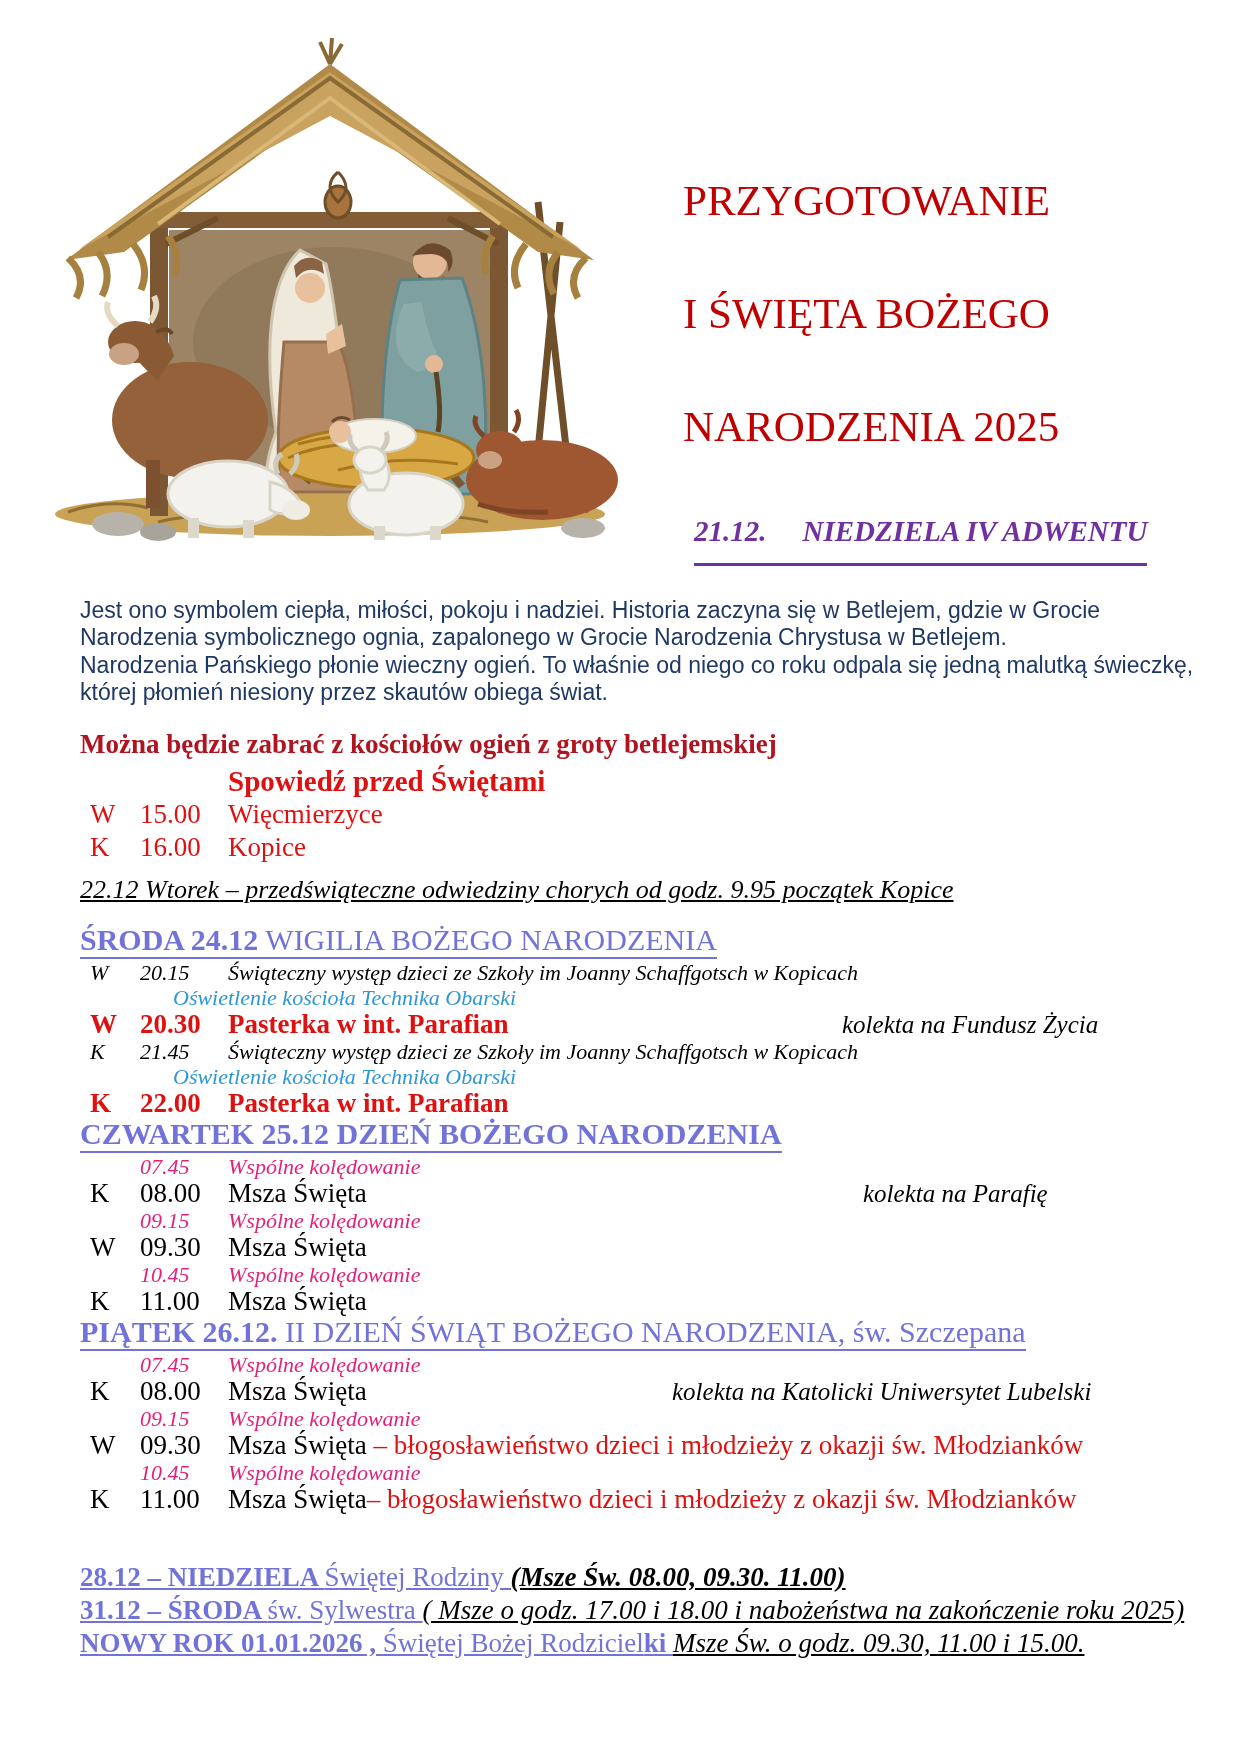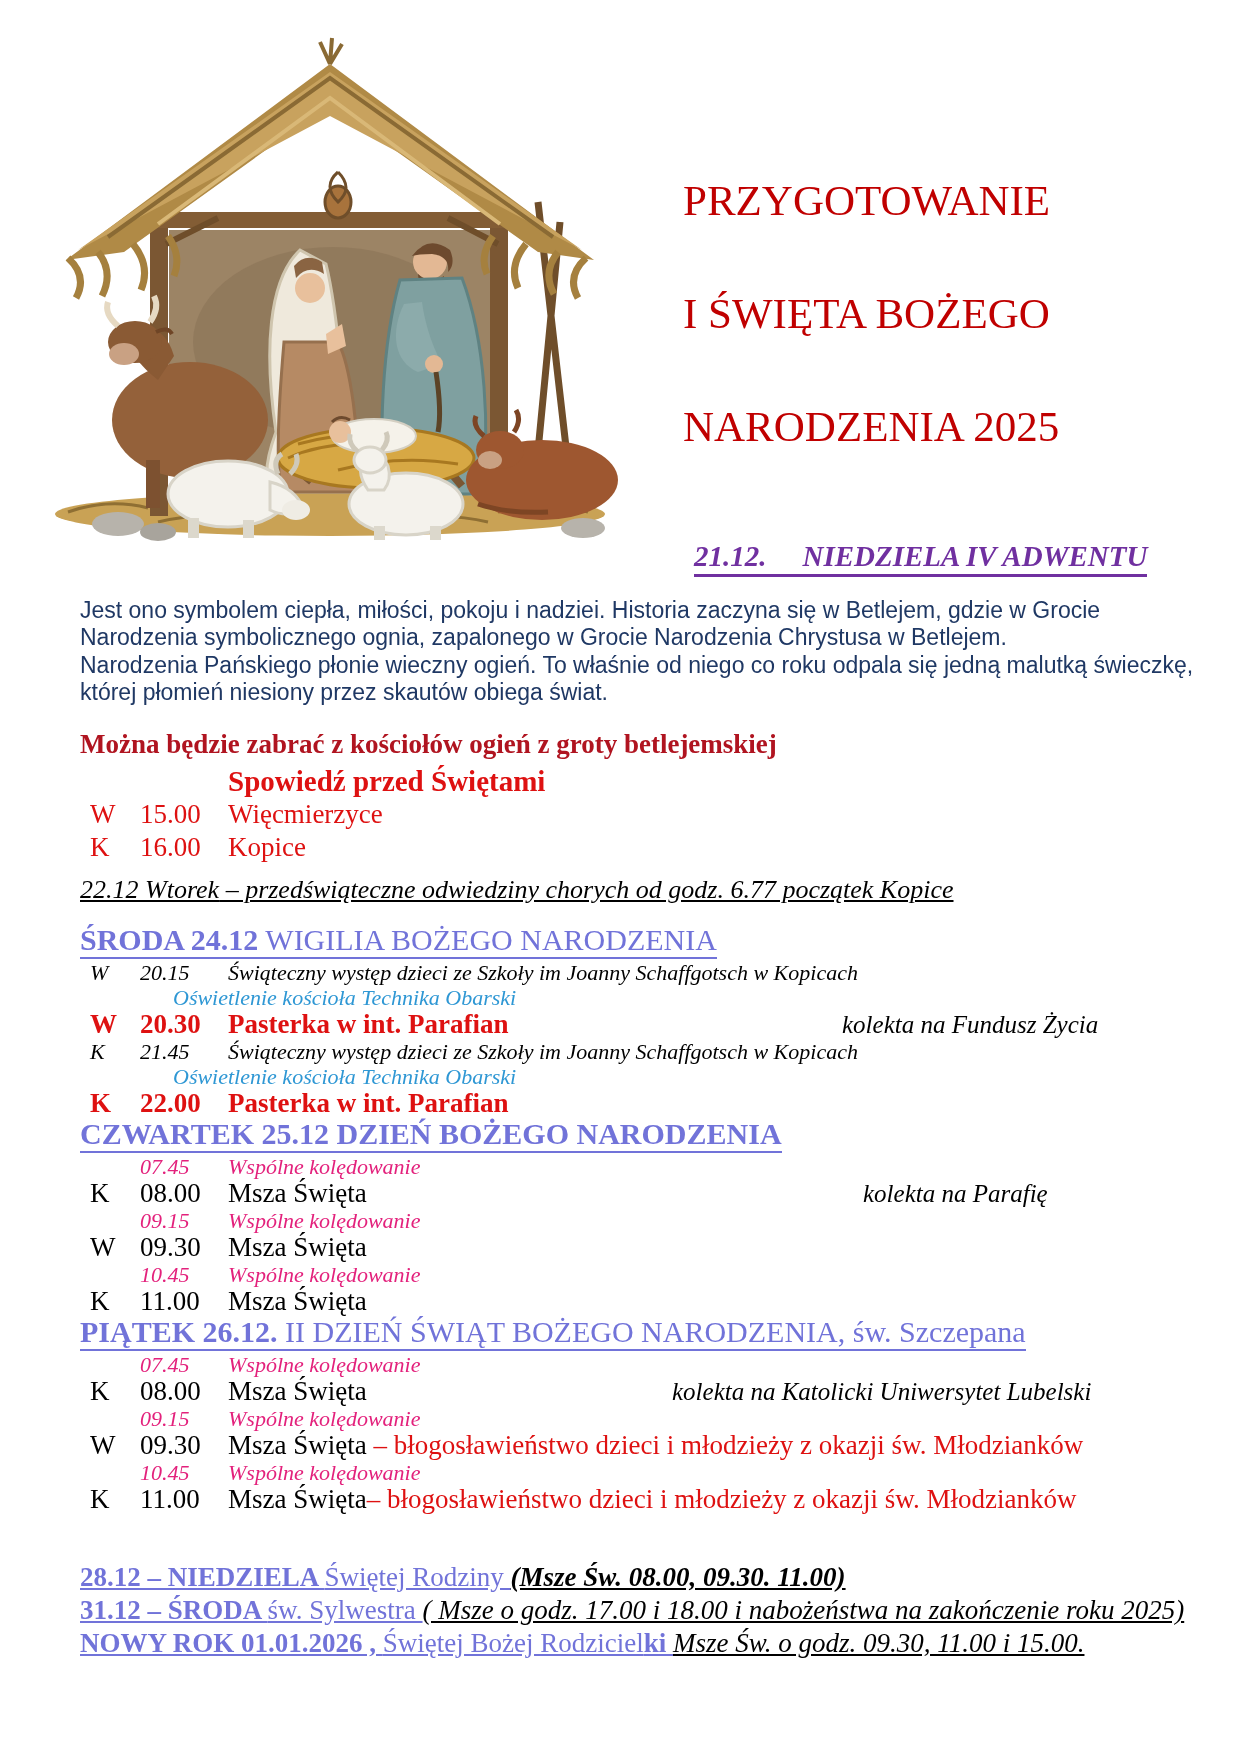--- a/index.html
+++ b/index.html
@@ -18,22 +18,22 @@
         font-family:"Liberation Serif",serif;color:var(--ink);}
 
   
   .nativity{position:absolute;left:38px;top:12px;width:585px;height:530px;}
 
   
   .title-block{position:absolute;left:683px;top:144px;width:540px;}
   .title-line{font-size:43px;line-height:113px;color:var(--heading_red);white-space:nowrap;}
 
   
-  .advent{position:absolute;left:694px;top:540px;display:inline-block;
-          border-bottom:3px solid var(--advent_purple);padding-bottom:1px;
+  .advent{position:absolute;left:694px;top:515px;display:inline-block;
+          border-bottom:3px solid var(--advent_purple);padding-bottom:15px;
           font-weight:bold;font-style:italic;font-size:29px;color:var(--advent_purple);white-space:nowrap;}
   .advent .adv-date{margin-right:36px;}
 
   
   .intro{position:absolute;left:80px;top:597px;width:1130px;
          font-family:"Liberation Sans",sans-serif;font-size:23px;line-height:27.4px;color:var(--body_navy);}
 
   
   .fire-note{position:absolute;left:80px;top:729px;font-weight:bold;font-size:27px;color:var(--dark_red);white-space:nowrap;}
 
@@ -199,21 +199,21 @@
         </div>
         <div class="conf-row">
           <span class="c-letter">K</span>
           <span class="c-time">16.00</span>
           <span class="c-text">Kopice</span>
         </div>
       </div>
   </div>
 
   <div class="tuesday">
-    <span class="u"><span class="tue-bold">22.12 Wtorek</span><span class="tue-rest"> – przedświąteczne odwiedziny chorych od godz. 6.77 początek Kopice</span></span>
+    <span class="u"><span class="tue-bold">22.12 Wtorek</span><span class="tue-rest"> – przedświąteczne odwiedziny chorych od godz. 9.95 początek Kopice</span></span>
   </div>
 
   <div id="sections">
       <div class="day-section sec-0">
         <div class="day-header"><span class="hdr"><span class="hdr-bold">ŚRODA 24.12</span><span> WIGILIA BOŻEGO NARODZENIA</span></span></div>
         <div class="srow st-performance">
           <span class="c-letter">W</span>
           <span class="c-time">20.15</span>
           <span class="c-text"><span>Świąteczny występ dzieci ze Szkoły im Joanny Schaffgotsch w Kopicach</span></span>
         </div>

